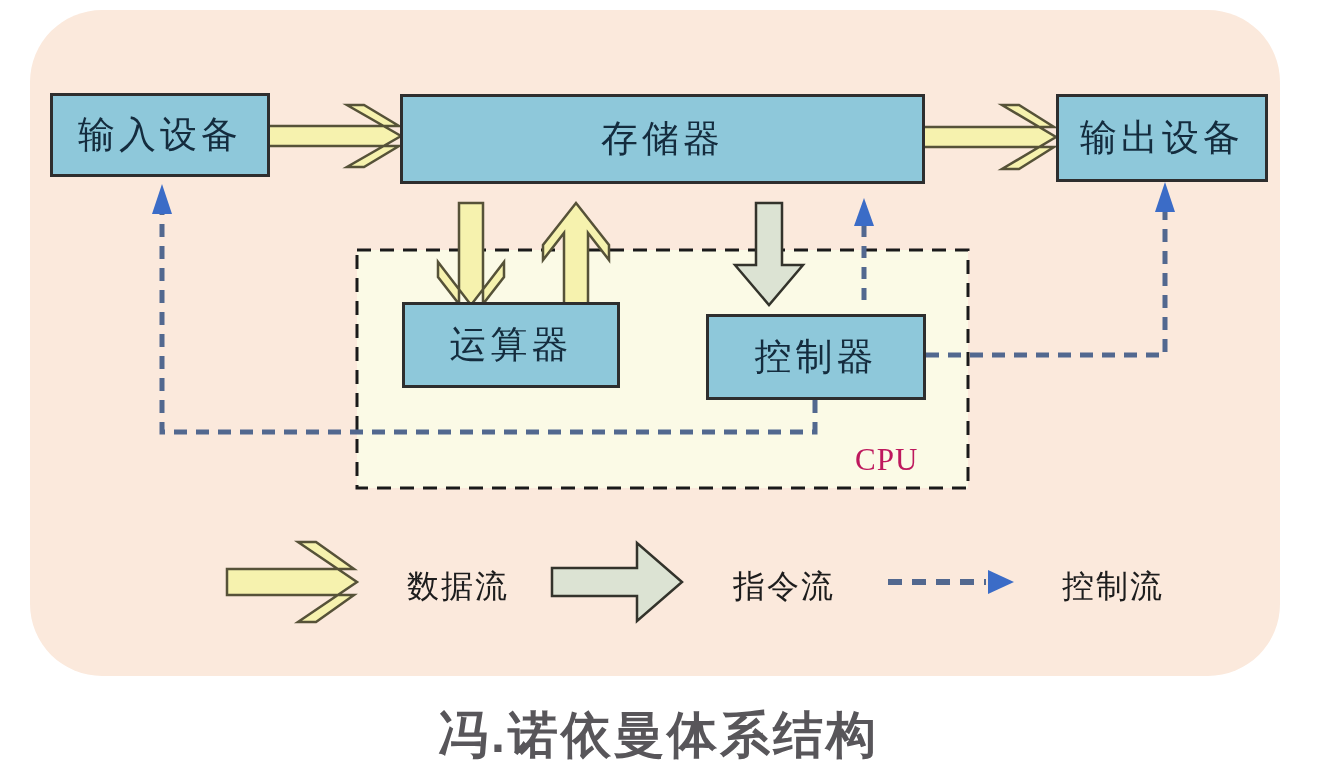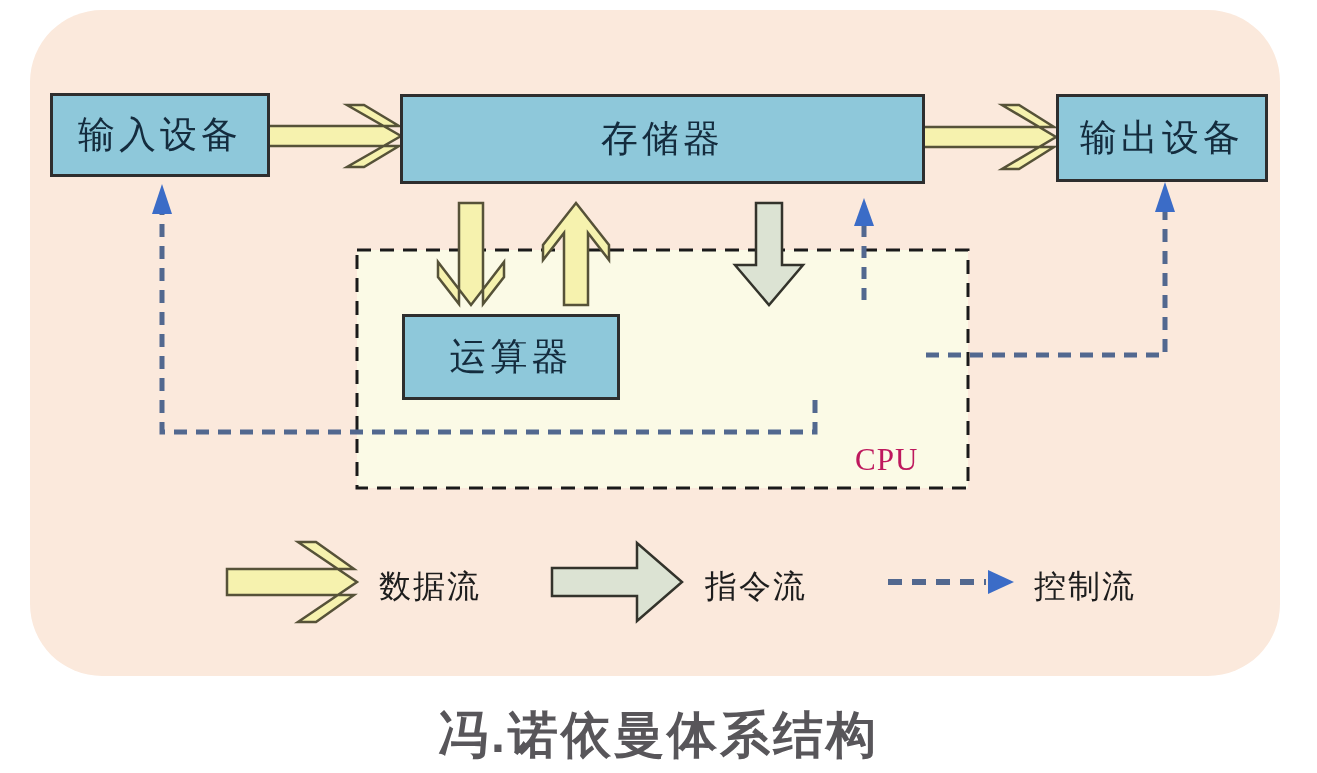--- a/index.html
+++ b/index.html
@@ -14,20 +14,21 @@
     background:#8ec8da;
     border:3px solid #2e2e2e;
     display:flex;align-items:center;justify-content:center;
     box-sizing:border-box;
     font-size:37px;color:#142c3e;letter-spacing:4px;
     font-family:"Liberation Serif","DejaVu Serif",serif;
   }
   .lbl{
     position:absolute;color:#1d1d1d;font-size:32px;letter-spacing:2px;
     font-family:"Liberation Serif","DejaVu Serif",serif;
+    margin-left:28px;
   }
   .cpu-lbl{
     position:absolute;left:855px;top:442px;width:120px;
     font-size:31px;color:#be185d;letter-spacing:1px;
     font-family:"Liberation Serif","DejaVu Serif",serif;
   }
   .title{
     position:absolute;left:0;top:702px;width:1317px;text-align:center;
     font-family:"Liberation Sans","DejaVu Sans",sans-serif;
     font-weight:bold;font-size:50px;color:#58565a;letter-spacing:3px;
@@ -98,24 +99,27 @@
   </div>
 
   <div class="box" style="left:400px;top:94px;width:525px;height:90px;">
     <span>存储器</span>
   </div>
 
   <div class="box" style="left:1056px;top:94px;width:212px;height:88px;text-align:right;">
     <span>输出设备</span>
   </div>
 
-  <div class="box" style="left:402px;top:314px;width:218px;height:86px;">
+  <div class="box" style="left:402px;top:302px;width:218px;height:86px;">
     <span>运算器</span>
   </div>
 
+  <div class="box" style="left:706px;top:314px;width:220px;height:86px;">
+    <span>控制器</span>
+  </div>
 
   <div class="cpu-lbl">CPU</div>
 
   <div class="lbl" style="left:379px;top:565px;">数据流</div>
   <div class="lbl" style="left:705px;top:565px;">指令流</div>
   <div class="lbl" style="left:1034px;top:565px;">控制流</div>
 
   <div class="title">冯.诺依曼体系结构</div>
 
 </div>

